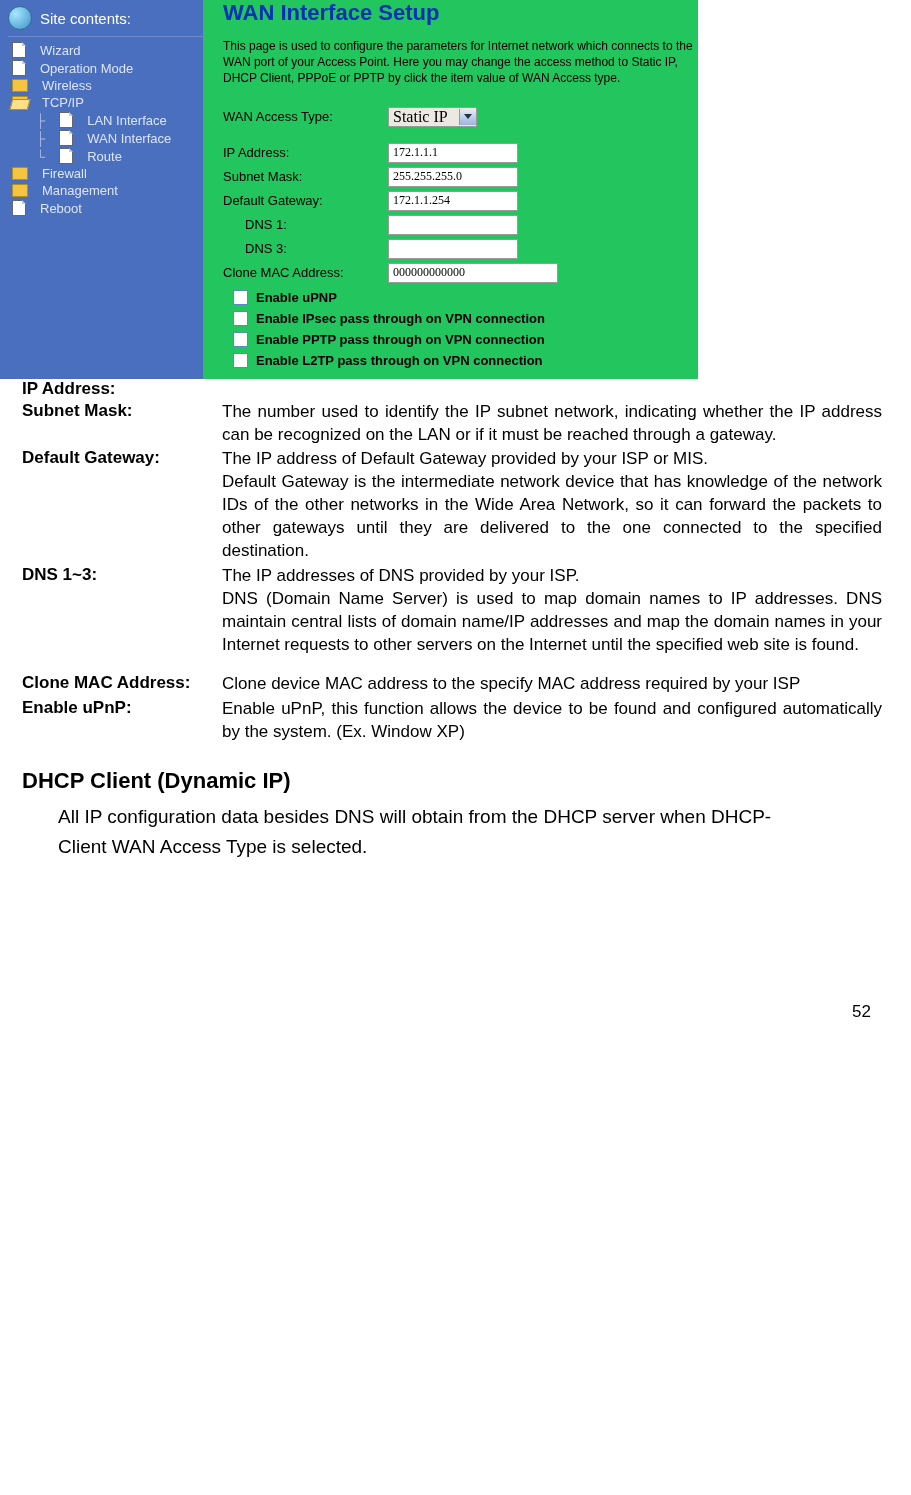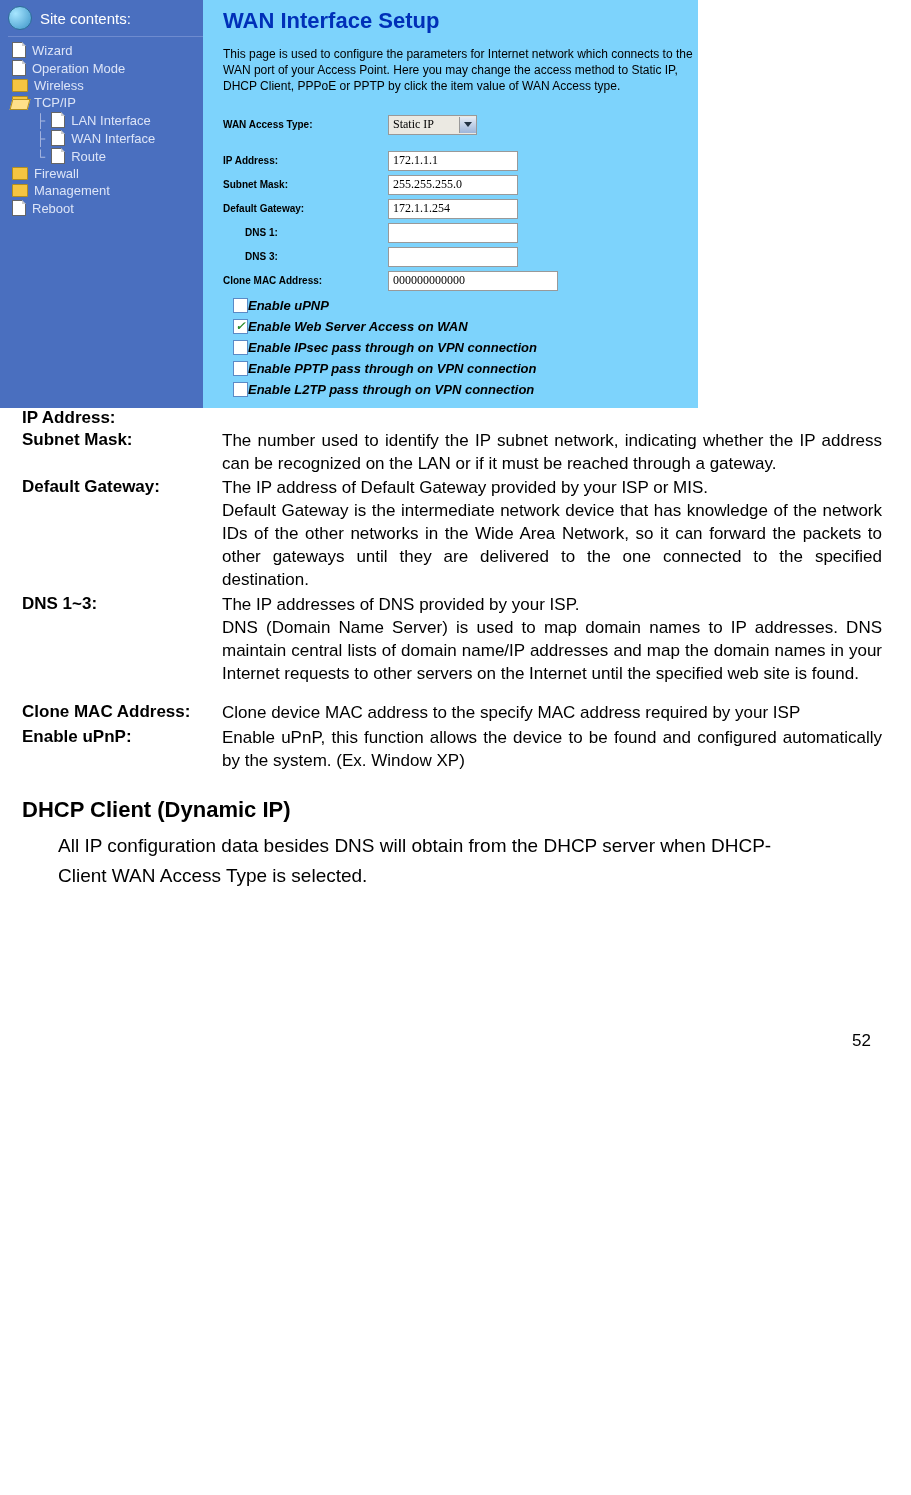--- a/index.html
+++ b/index.html
@@ -34,21 +34,21 @@
   }
   .sidebar-title {
     font-size: 15px;
   }
   .tree {
     padding: 4px 0 0 4px;
   }
   .tree-item {
     display: flex;
     align-items: center;
-    gap: 6px;
+    gap: 14px;
     padding: 1px 0;
     color: #dce4f7;
   }
   .tree-item.sub { padding-left: 24px; }
   .doc-icon {
     width: 12px; height: 14px;
     background: #fff;
     border: 1px solid #666;
     position: relative;
   }
@@ -77,22 +77,22 @@
     width: 22px; height: 22px;
     border-radius: 50%;
     background: radial-gradient(circle at 30% 30%, #a7e6ff, #3b93c7);
     border: 1px solid #2d6e97;
   }
   .tree-line {
     color: #a9b8e0;
   }
   .content-pane {
     flex: 1;
-    background: #7dd3fc;
-    padding: 8px 4px 8px 20px;
+    background: #22c55e;
+    padding: 0 4px 8px 20px;
     color: #000;
   }
   .page-title {
     color: #0030b8;
     font-family: Arial, sans-serif;
     font-size: 22px;
     font-weight: bold;
     margin: 0 0 12px 0;
   }
   .intro-text {
@@ -101,57 +101,57 @@
     line-height: 1.35;
     margin-bottom: 20px;
   }
   .form-row {
     display: flex;
     align-items: center;
     margin: 4px 0;
   }
   .form-label {
     width: 165px;
-    font-weight: bold;
-    font-size: 10px;
+    font-weight: normal;
+    font-size: 13px;
   }
   .form-label.indent { padding-left: 22px; width: 143px; }
   .text-input {
     border: 1px solid #999;
     padding: 1px 4px;
     font-size: 12px;
     height: 16px;
     width: 120px;
     font-family: "Times New Roman", serif;
     background: #fff;
   }
   .sel-wrap {
     display:inline-flex; align-items:center;
     border:1px solid #999; background:#ebe9e2;
     height:18px;
   }
   .sel-text {
     font-family: "Times New Roman", serif;
-    font-size: 12px; padding: 0 6px 0 4px;
+    font-size: 16px; padding: 0 6px 0 4px;
     width: 60px;
   }
   .sel-btn {
     width:16px; height:16px;
     background: linear-gradient(#e6ecf5,#9cb5da);
     border-left:1px solid #999;
     display:flex; align-items:center; justify-content:center;
   }
   .sel-btn::after {
     content:""; border-left:4px solid transparent; border-right:4px solid transparent;
     border-top:5px solid #234;
   }
   .chk-row {
-    display:flex; align-items:center; 
+    display:flex; align-items:center; gap:8px;
     padding: 3px 0 3px 10px;
-    font-size: 13px; font-weight: bold; font-style: italic;
+    font-size: 13px; font-weight: bold;
   }
   .chk {
     width: 13px; height: 13px;
     border: 1px solid #5a8ac6;
     background: #fff;
     display:inline-flex; align-items:center; justify-content:center;
   }
   .chk.checked::after {
     content:"✓"; color:#2a8a2a; font-size:12px; line-height:1;
   }
@@ -277,24 +277,20 @@
     <div class="form-row">
       <span class="form-label">Clone MAC Address:</span>
       <input class="text-input" style="width: 160px;" value="000000000000">
     </div>
 
     <div class="chk-row">
       <span class="chk"></span>
       <span>Enable uPNP</span>
     </div>
     <div class="chk-row">
-      <span class="chk checked"></span>
-      <span>Enable Web Server Access on WAN</span>
-    </div>
-    <div class="chk-row">
       <span class="chk"></span>
       <span>Enable IPsec pass through on VPN connection</span>
     </div>
     <div class="chk-row">
       <span class="chk"></span>
       <span>Enable PPTP pass through on VPN connection</span>
     </div>
     <div class="chk-row">
       <span class="chk"></span>
       <span>Enable L2TP pass through on VPN connection</span>

